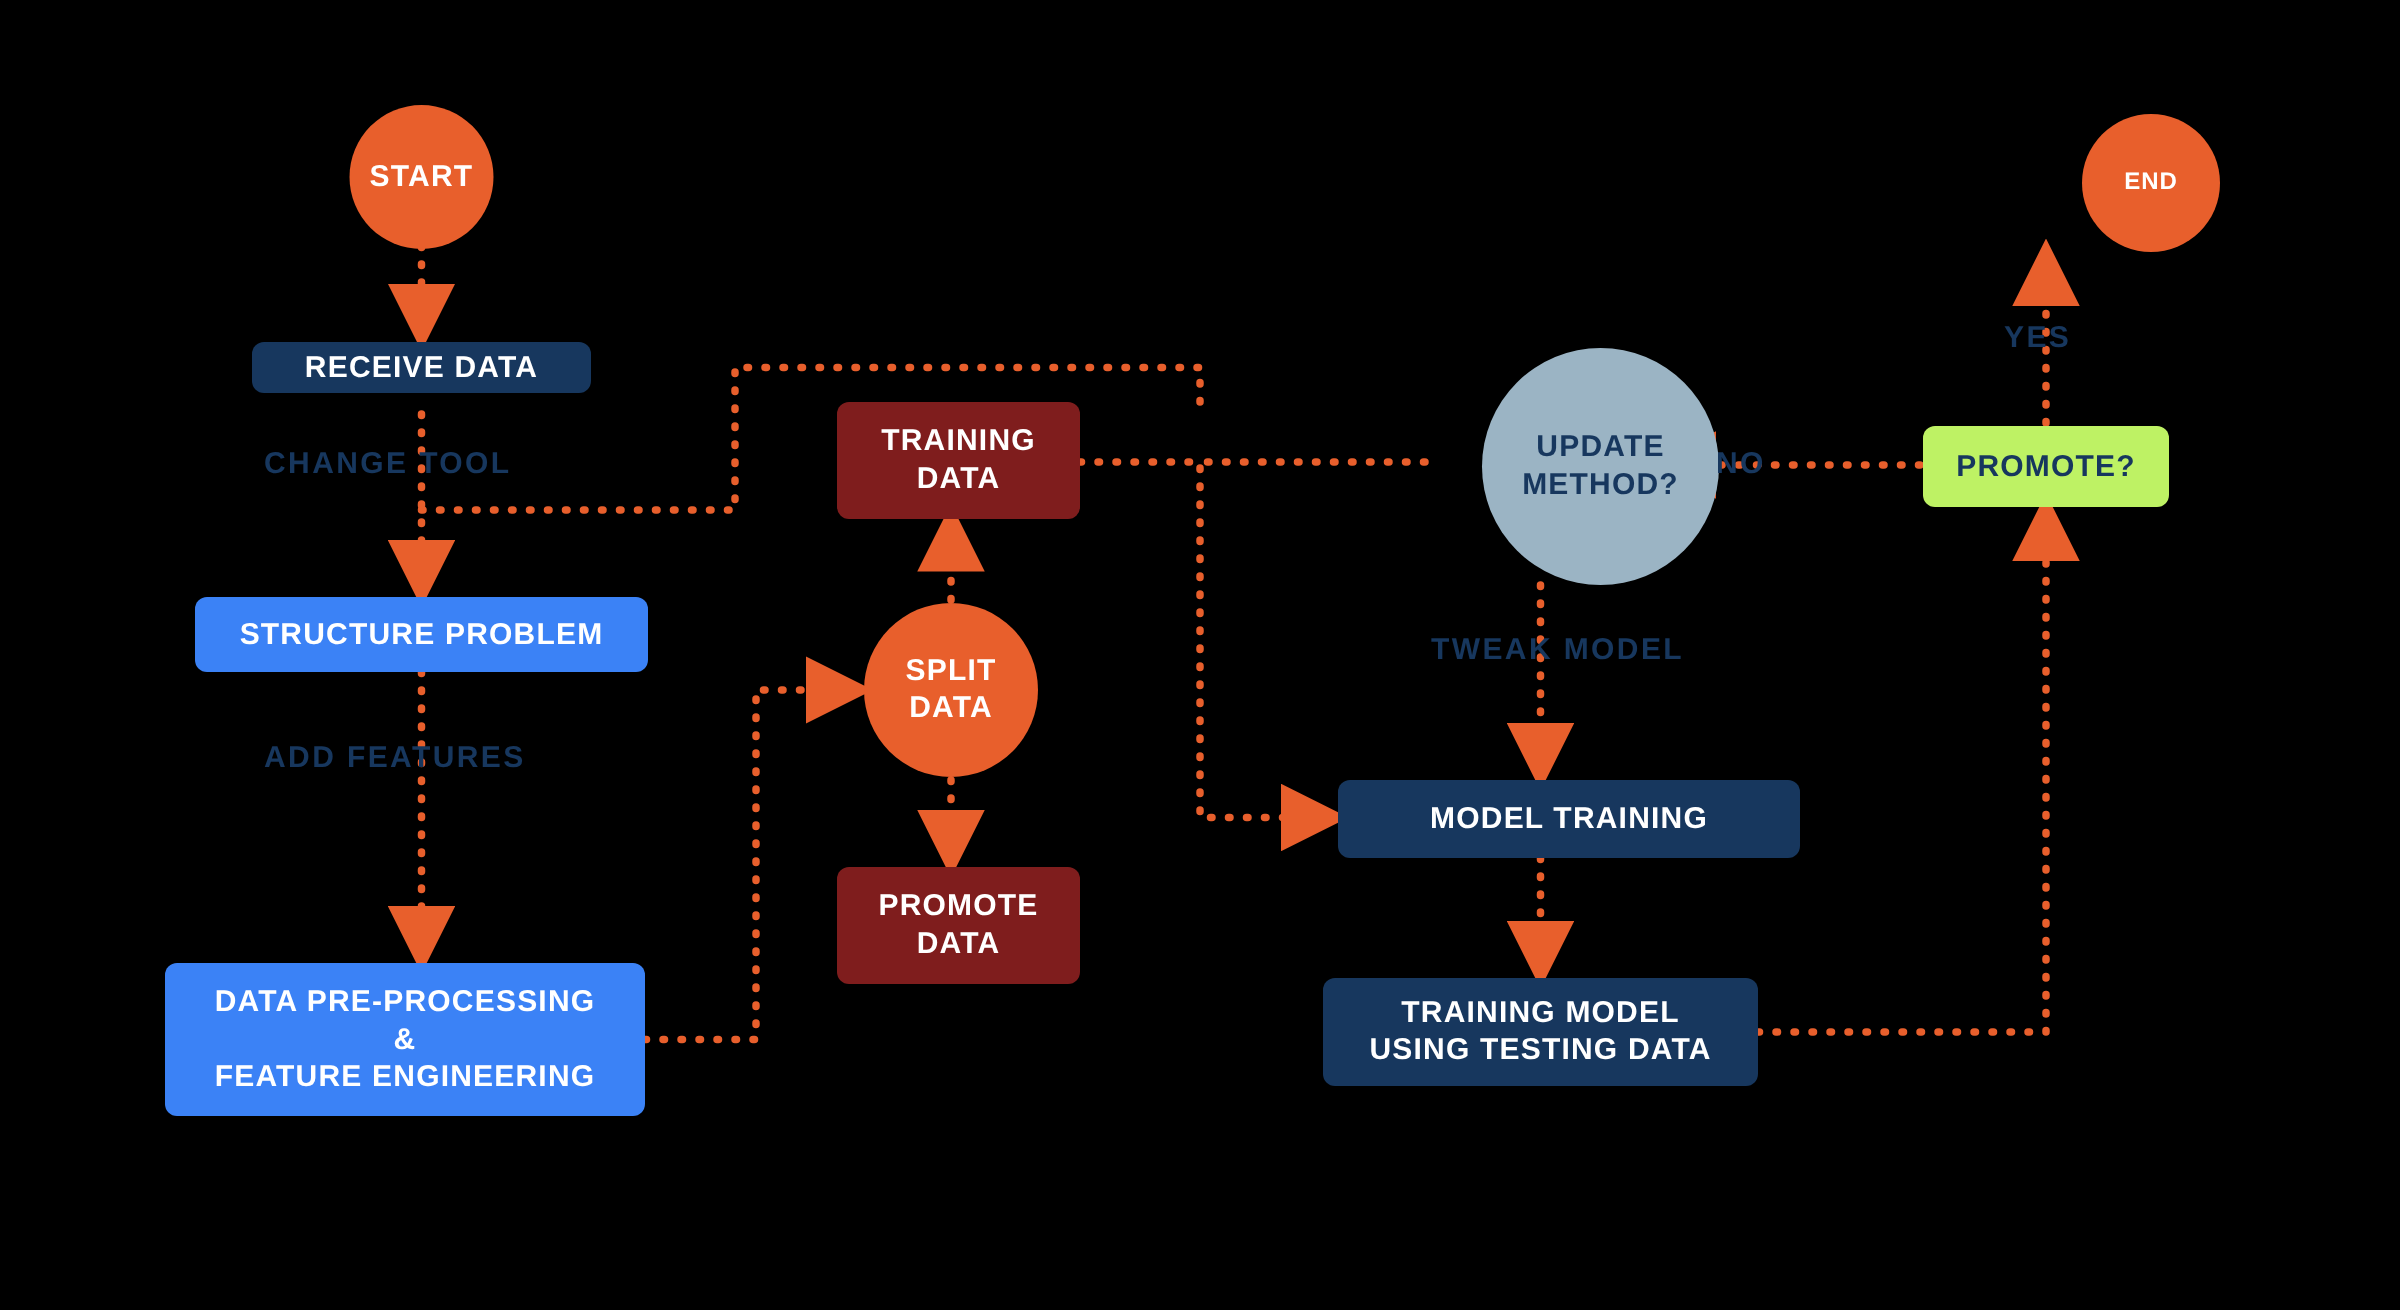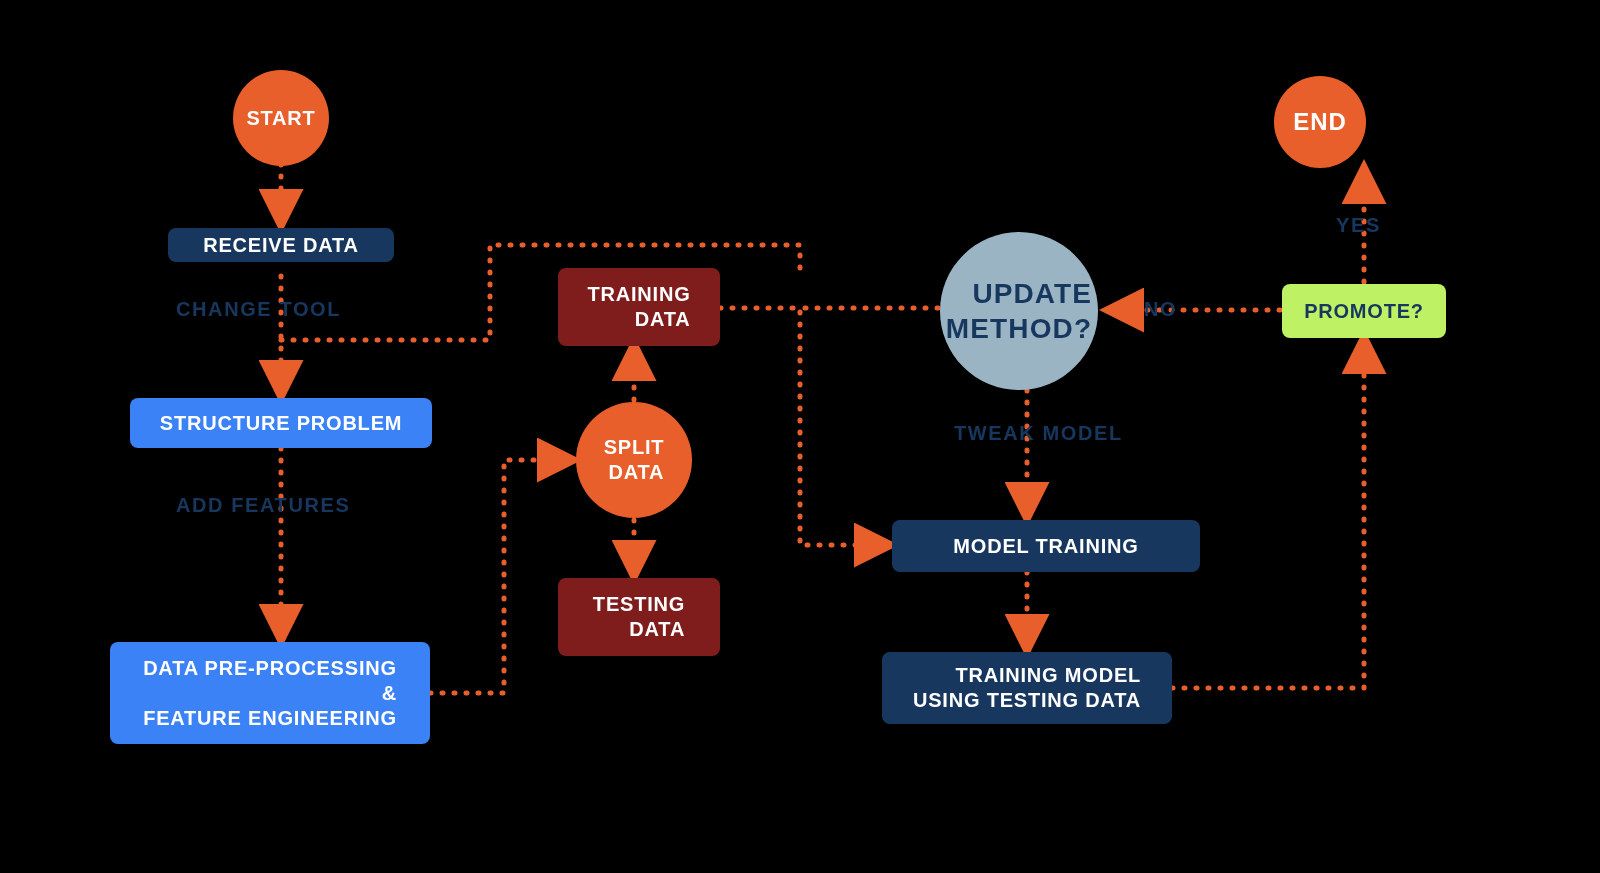--- a/index.html
+++ b/index.html
@@ -1,17 +1,17 @@
 <!DOCTYPE html>
 <html><head>
 <meta charset="utf-8">
 <style>
   html,body{margin:0;padding:0;background:#000;width:1600px;height:873px;overflow:hidden;font-family:Arial,Helvetica,sans-serif}
   .stage{position:relative;width:1600px;height:873px}
-  .node{position:absolute;display:flex;align-items:center;justify-content:center;text-align:right;font-weight:700;letter-spacing:.04em;box-sizing:border-box;line-height:1.25}
+  .node{position:absolute;display:flex;align-items:center;justify-content:center;text-align:center;font-weight:700;letter-spacing:.04em;box-sizing:border-box;line-height:1.25}
   .circle{border-radius:50%}
   .rect{border-radius:8px}
   
   .c-orange{background:#E85F2C;color:#fff}
   .c-navy{background:#17375E;color:#fff}
   .c-amber{background:#3b82f6;color:#fff}
   .c-green{background:#7f1d1d;color:#fff}
   .c-steel{background:#9BB4C4;color:#17375E}
   .c-white{background:#bef264;color:#17375E}
   .label{position:absolute;color:#17375E;font-weight:700;letter-spacing:.08em;font-size:20px}
@@ -69,34 +69,34 @@
   <div class="node rect c-amber" style="left:110px;top:642px;width:320px;height:102px;font-size:20px;white-space:pre-line">DATA PRE-PROCESSING
 &amp;
 FEATURE ENGINEERING</div>
 
   <div class="node rect c-green" style="left:558px;top:268px;width:162px;height:78px;font-size:20px;white-space:pre-line">TRAINING
 DATA</div>
 
   <div class="node circle c-orange" style="left:576px;top:402px;width:116px;height:116px;font-size:20px;white-space:pre-line">SPLIT
 DATA</div>
 
-  <div class="node rect c-green" style="left:558px;top:578px;width:162px;height:78px;font-size:20px;white-space:pre-line">TESTING
+  <div class="node rect c-green" style="left:558px;top:578px;width:162px;height:78px;font-size:20px;white-space:pre-line">PROMOTE
 DATA</div>
 
   <div class="node rect c-navy" style="left:892px;top:520px;width:308px;height:52px;font-size:20px">MODEL TRAINING</div>
 
   <div class="node rect c-navy" style="left:882px;top:652px;width:290px;height:72px;font-size:20px;white-space:pre-line">TRAINING MODEL
 USING TESTING DATA</div>
 
-  <div class="node circle c-steel" style="left:940px;top:232px;width:158px;height:158px;font-size:28px;white-space:pre-line">UPDATE
+  <div class="node circle c-steel" style="left:988px;top:232px;width:158px;height:158px;font-size:20px;white-space:pre-line">UPDATE
 METHOD?</div>
 
   <div class="node rect c-white" style="left:1282px;top:284px;width:164px;height:54px;font-size:20px">PROMOTE?</div>
 
-  <div class="node circle c-orange" style="left:1274px;top:76px;width:92px;height:92px;font-size:24px">END</div>
+  <div class="node circle c-orange" style="left:1388px;top:76px;width:92px;height:92px;font-size:16px">END</div>
 
   <div class="label" style="left:176px;top:298px">CHANGE TOOL</div>
 
   <div class="label" style="left:176px;top:494px">ADD FEATURES</div>
 
   <div class="label" style="left:954px;top:422px">TWEAK MODEL</div>
 
   <div class="label" style="left:1144px;top:298px">NO</div>
 
   <div class="label" style="left:1336px;top:214px">YES</div>

